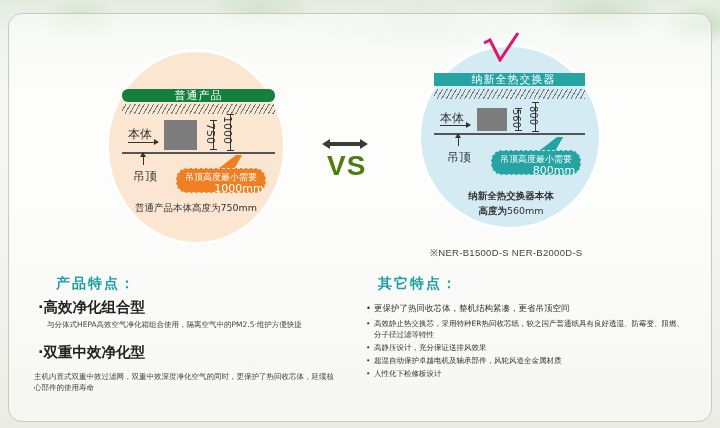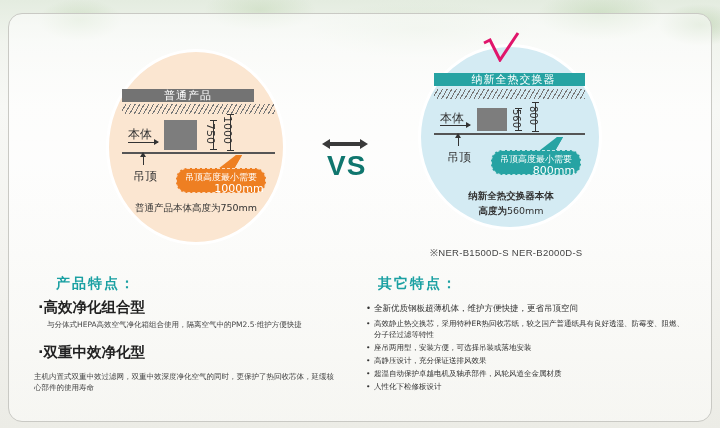--- a/index.html
+++ b/index.html
@@ -66,42 +66,42 @@
     position: absolute; color: #fff; border-radius: 11px; text-align: center;
     font-size: 9px; line-height: 11px; padding-top: 3px;
     border: 1px dashed rgba(255,255,255,0.7);
   }
   .callout .big { font-size: 11px; line-height: 12px; padding-left: 36px; }
   .callout-tail { position: absolute; width: 0; height: 0; }
   .caption { position: absolute; font-size: 10px; color: #333; text-align: center; white-space: nowrap; }
   .caption b { font-weight: bold; }
 
   .vs-arrow { position: absolute; left: 322px; top: 139px; width: 46px; height: 10px; }
-  .vs-text { position: absolute; left: 327px; top: 150px; font-size: 28px; font-weight: bold; color: #0f766e; font-family: "Liberation Sans", sans-serif; letter-spacing: 1px; }
+  .vs-text { position: absolute; left: 327px; top: 150px; font-size: 28px; font-weight: bold; color: #4d7c0f; font-family: "Liberation Sans", sans-serif; letter-spacing: 1px; }
 
   .check { position: absolute; left: 478px; top: 32px; width: 50px; height: 30px; }
 
   .model-note { position: absolute; left: 430px; top: 246px; font-size: 9.5px; color: #444; font-family: "Liberation Sans", sans-serif; letter-spacing: 0.3px; }
 
   .section-title { position: absolute; font-size: 14px; font-weight: bold; color: #1aa0a2; letter-spacing: 2px; margin-left: 8px; }
   .feat-head { position: absolute; font-size: 14.5px; font-weight: bold; color: #222; white-space: nowrap; }
   .feat-desc { position: absolute; font-size: 7.5px; color: #444; line-height: 11px; width: 300px; }
   .other-list { position: absolute; left: 366px; top: 303px; width: 320px; list-style: none; }
   .other-list li { font-size: 7.5px; color: #333; line-height: 11.5px; padding-left: 8px; position: relative; margin-bottom: 1.5px; }
   .other-list li.first { font-size: 8.5px; margin-bottom: 3px; }
   .other-list li::before { content: "•"; position: absolute; left: 0; top: 0; }
 </style>
 </head>
 <body>
 
 <div class="bg-blur"></div>
 <div class="panel"></div>
 
 <div class="circle circle-left"></div>
-<div class="label-bar" style="left:122px;top:89px;width:132px;background:#737373;">普通产品</div>
+<div class="label-bar" style="left:122px;top:89px;width:153px;background:#15803d;border-radius:6px;">普通产品</div>
 <div class="hatch" style="left:122px;top:104px;width:153px;"></div>
 <div class="body-box" style="left:164px;top:120px;width:33px;height:30px;"></div>
 <div class="txt" style="left:128px;top:126px;">本体</div>
 <div class="arrow-h" style="left:128px;top:142px;width:30px;"></div>
 <div class="dim" style="left:213px;top:120px;height:30px;"></div>
 <div class="dim-text" style="left:217px;top:123px;">750</div>
 <div class="dim" style="left:230px;top:114px;height:37px;"></div>
 <div class="dim-text" style="left:234px;top:116px;">1000</div>
 <div class="floor-line" style="left:122px;top:152px;width:153px;"></div>
 <div class="arrow-v" style="left:143px;top:156px;height:9px;"></div>
@@ -145,19 +145,18 @@
 <div class="model-note">※NER-B1500D-S  NER-B2000D-S</div>
 
 <div class="section-title" style="left:48px;top:275px;">产品特点：</div>
 <div class="feat-head" style="left:38px;top:298px;">·高效净化组合型</div>
 <div class="feat-desc" style="left:47px;top:319px;">与分体式HEPA高效空气净化箱组合使用，隔离空气中的PM2.5·维护方便快捷</div>
 <div class="feat-head" style="left:38px;top:343px;">·双重中效净化型</div>
 <div class="feat-desc" style="left:34px;top:363px;margin-top:8px;">主机内置式双重中效过滤网，双重中效深度净化空气的同时，更保护了热回收芯体，延缓核心部件的使用寿命</div>
 
 <div class="section-title" style="left:370px;top:275px;">其它特点：</div>
 <ul class="other-list">
-  <li class="first">全新优质钢板超薄机体，维护方便快捷，更省吊顶空间</li>
+  <li class="first">更保护了热回收芯体，整机结构紧凑，更省吊顶空间</li>
   <li>高效静止热交换芯，采用特种ER热回收芯纸，较之国产普通纸具有良好透湿、防霉变、阻燃、分子径过滤等特性</li>
-  <li>座吊两用型，安装方便，可选择吊装或落地安装</li>
   <li>高静压设计，充分保证送排风效果</li>
   <li>超温自动保护卓越电机及轴承部件，风轮风道全金属材质</li>
   <li>人性化下检修板设计</li>
 </ul>
 
 </body></html>

